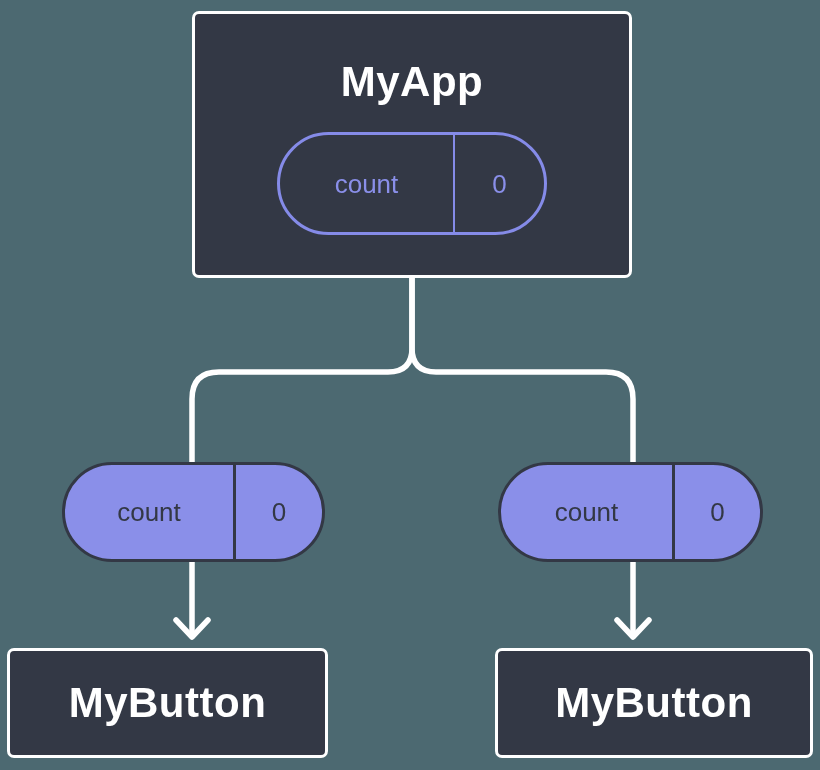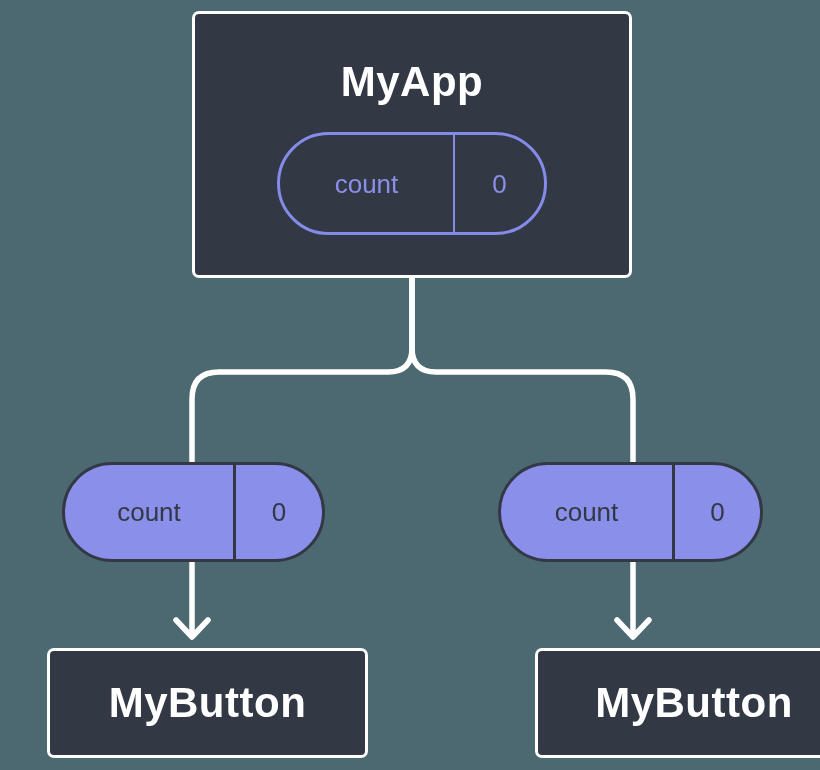--- a/index.html
+++ b/index.html
@@ -41,21 +41,20 @@
   }
   .node-root {
     left: 192px; top: 11px;
     width: 440px; height: 267px;
     gap: 26px;
     padding-top: 4px;
   }
   .node-child {
     top: 648px;
     height: 110px;
-    margin-left: 40px;
   }
   .node-child.left  { left: 7px;   width: 321px; }
   .node-child.right { left: 495px; width: 318px; }
 
   
   .pill {
     display: flex;
     align-items: stretch;
     overflow: hidden;
   }

